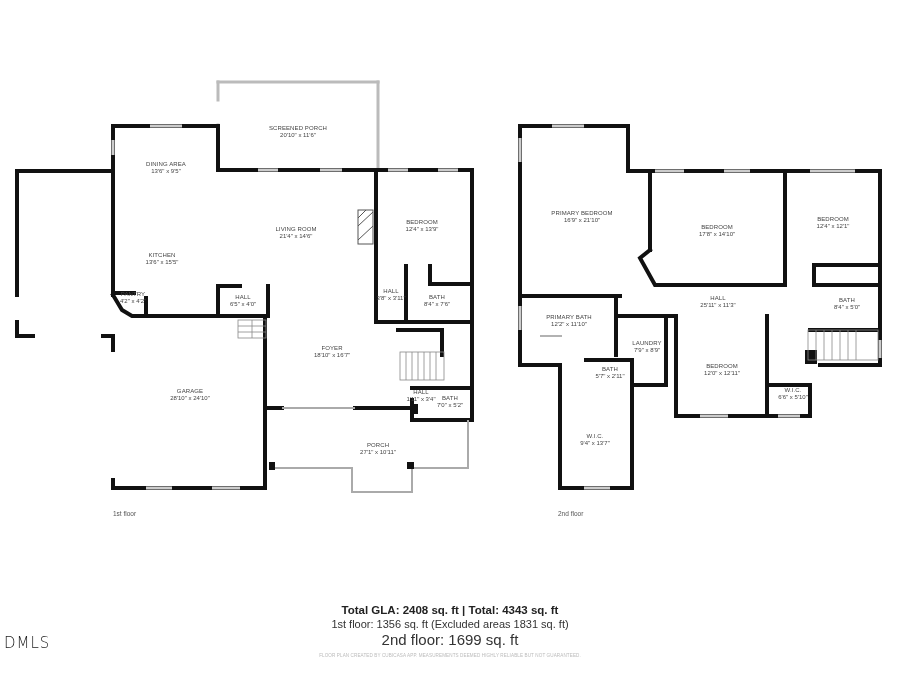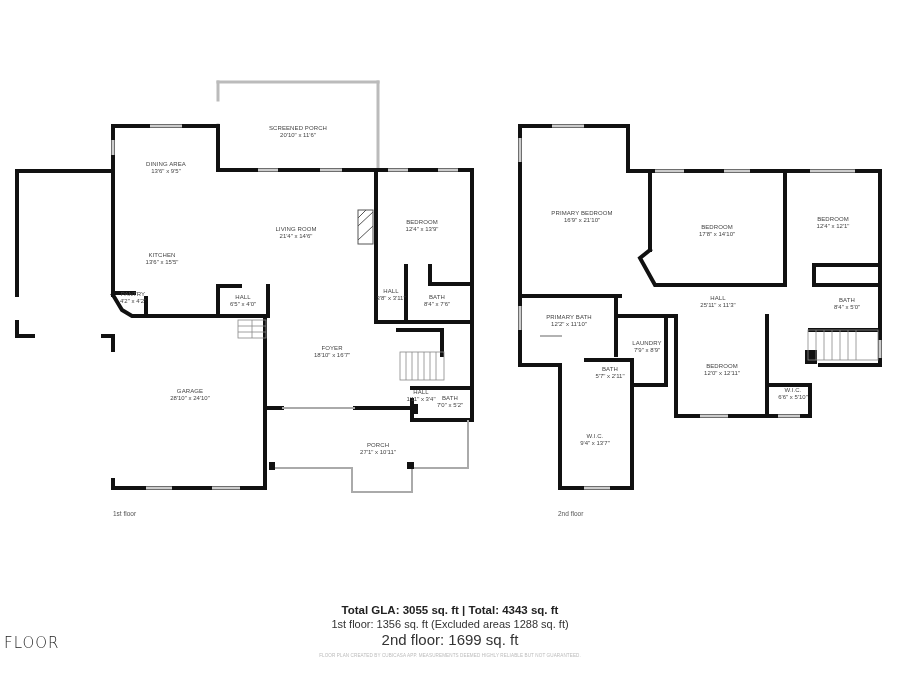--- a/index.html
+++ b/index.html
@@ -198,18 +198,18 @@
     <text class="room-label" x="793" y="392">W.I.C.</text>
     <text class="room-dim" x="793" y="399">6'6" x 5'10"</text>
     <text class="room-label" x="595" y="438">W.I.C.</text>
     <text class="room-dim" x="595" y="445">9'4" x 13'7"</text>
   </g>
 </svg>
 
 <div class="floor-label" style="left:113px; top:510px;">1st floor</div>
 <div class="floor-label" style="left:558px; top:510px;">2nd floor</div>
 
-<div class="footer gla">Total GLA: 3055 sq. ft | Total: 4343 sq. ft</div>
-<div class="footer floor1">1st floor: 1356 sq. ft (Excluded areas 1288 sq. ft)</div>
+<div class="footer gla">Total GLA: 2408 sq. ft | Total: 4343 sq. ft</div>
+<div class="footer floor1">1st floor: 1356 sq. ft (Excluded areas 1831 sq. ft)</div>
 <div class="footer floor2">2nd floor: 1699 sq. ft</div>
 <div class="footer disclaimer">FLOOR PLAN CREATED BY CUBICASA APP. MEASUREMENTS DEEMED HIGHLY RELIABLE BUT NOT GUARANTEED.</div>
 
-<div class="logo">FLOOR</div>
+<div class="logo">DMLS</div>
 
 </body></html>

